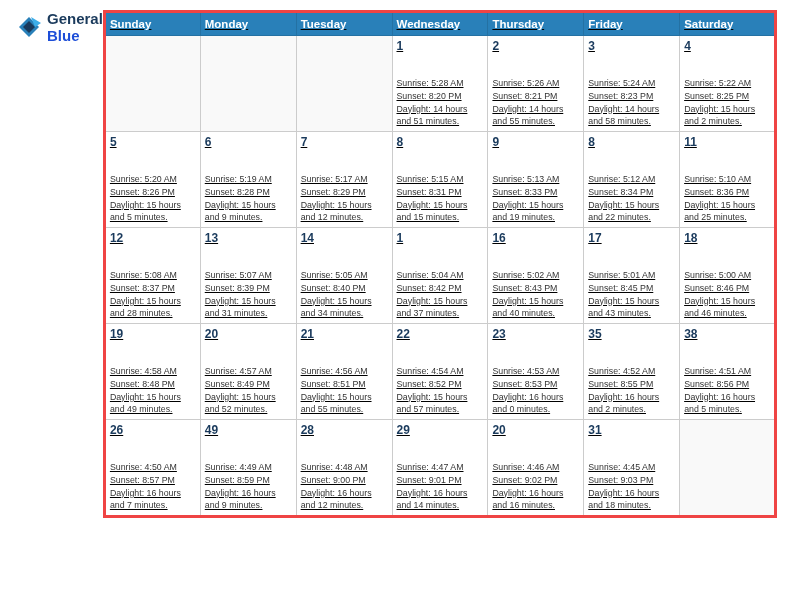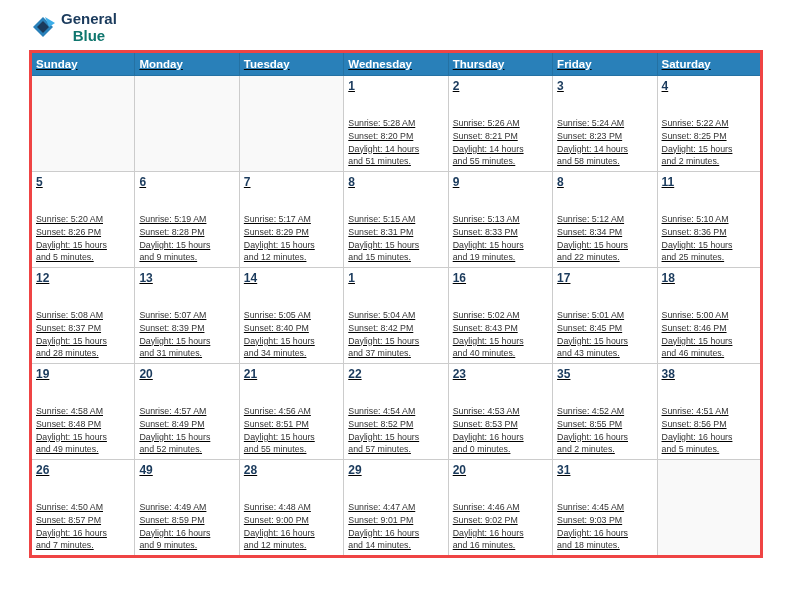--- a/index.html
+++ b/index.html
@@ -6,23 +6,23 @@
     body {
       font-family: Arial, sans-serif;
       background: #fff;
       width: 792px;
       height: 612px;
       overflow: hidden;
     }
     .page {
       width: 792px;
       height: 468px;
-      padding: 10px 29px;
+      padding: 10px 15px;
       display: flex;
-      flex-direction: column;
+      flex-direction: row;
     }
     .header {
       display: flex;
       justify-content: space-between;
       align-items: flex-start;
       margin-bottom: 6px;
     }
     .logo {
       display: flex;
       align-items: center;
@@ -99,21 +99,21 @@
 <div class="page">
   <div class="header">
     <div class="logo">
       <svg class="logo-icon" viewBox="0 0 28 28">
         <polygon points="14,4 24,14 14,24 4,14" fill="#2980b9"></polygon>
         <polygon points="14,8 20,14 14,20 8,14" fill="#1a3a5c"></polygon>
         <polygon points="16,4 26,10 20,14" fill="#3daee9"></polygon>
       </svg>
       <div>
         <div style="font-size:15px;font-weight:bold;color:#1a3a5c;">General</div>
-        <div style="font-size:15px;font-weight:bold;color:#0f766e;text-align:center;">Blue</div>
+        <div style="font-size:15px;font-weight:bold;color:#1d4ed8;">Blue</div>
       </div>
     </div>
     <div class="title-block">
       <div class="month-title"></div>
       <div class="subtitle"></div>
     </div>
   </div>
 
   <table class="calendar">
     <thead>

